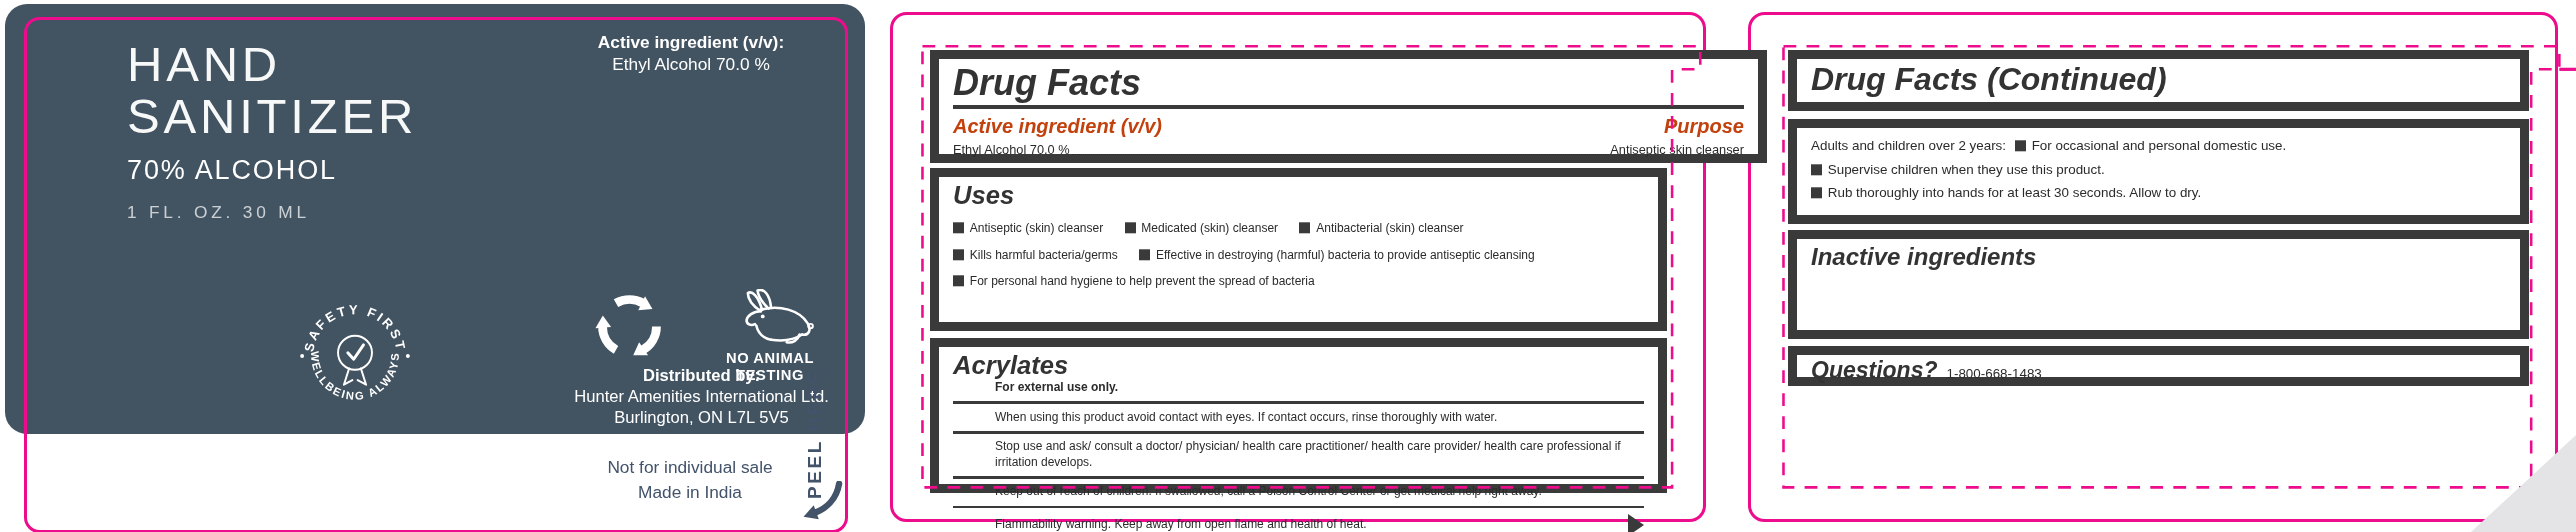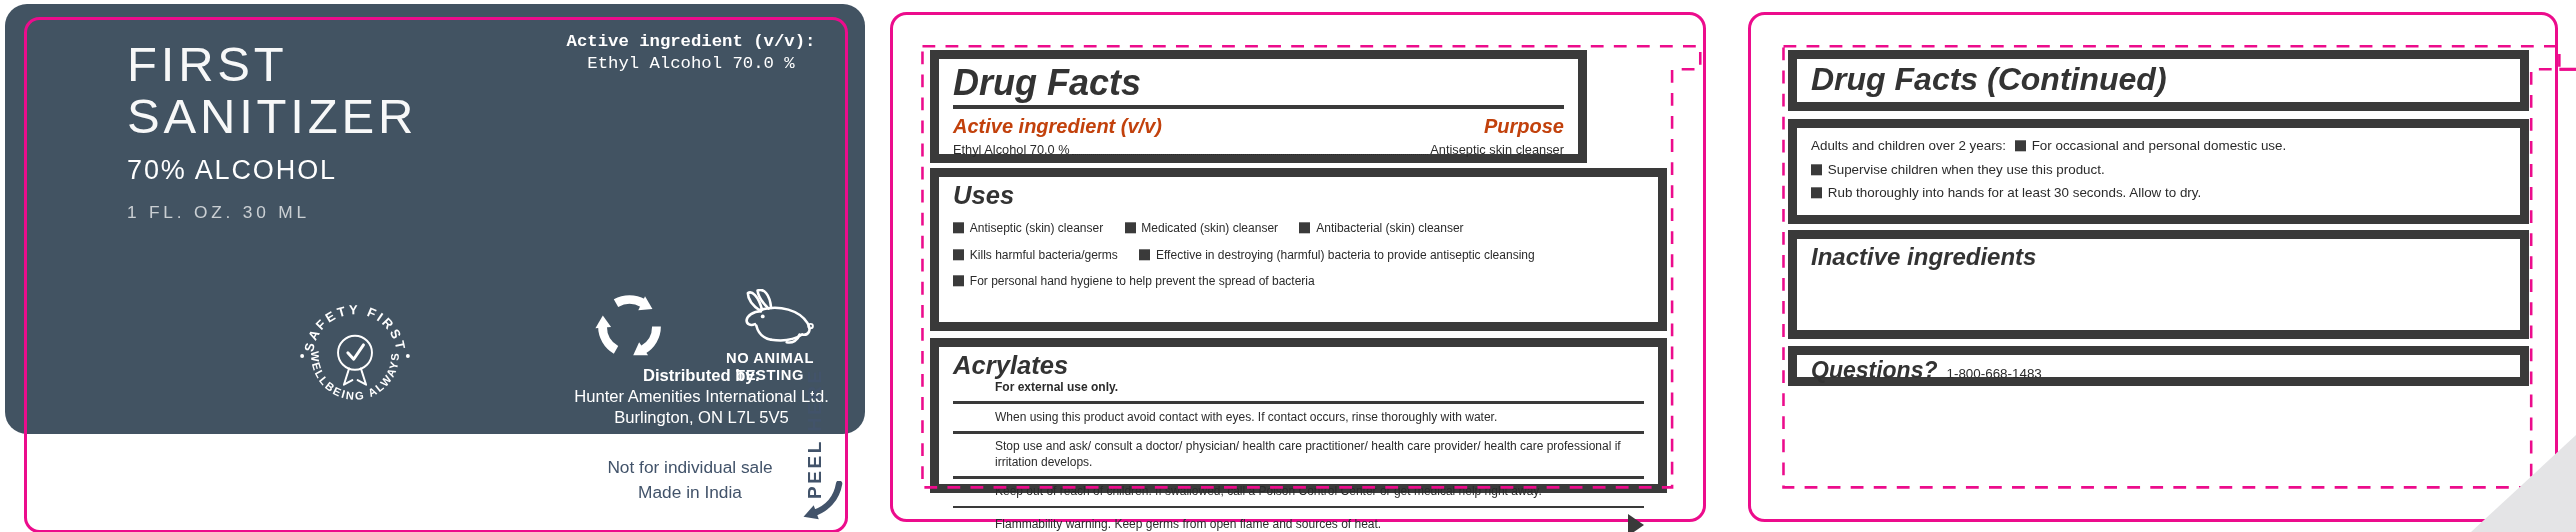--- a/index.html
+++ b/index.html
@@ -7,21 +7,21 @@
        font-family:"Liberation Sans","DejaVu Sans",sans-serif;color:#2b2b2b;}
   .abs{position:absolute;}
 
   
   .l1-bg{left:5.1px;top:3.8px;width:860px;height:430px;background:#425362;border-radius:22px;z-index:1;}
   .l1-outline{left:24px;top:16.6px;width:818px;height:510px;border:3.8px solid #ec0c8c;border-radius:15.4px;z-index:3;pointer-events:none;}
   .brand{left:127px;top:38px;color:#ffffff;z-index:4;}
   .brand-title{font-size:49px;font-weight:200;letter-spacing:3.8px;line-height:52px;opacity:.96;}
   .brand-strength{font-size:27px;font-weight:500;letter-spacing:1.9px;margin-top:12.8px;}
   .brand-size{font-size:17.3px;font-weight:300;letter-spacing:3.8px;margin-top:16.6px;opacity:.72;}
-  .active-blk{left:563px;top:31px;width:256px;text-align:center;color:#fff;z-index:4;font-size:17.3px;line-height:22.4px;font-family:Liberation Mono, monospace;}
+  .active-blk{left:563px;top:31px;width:256px;text-align:center;color:#fff;z-index:4;font-size:17.3px;line-height:22.4px;}
   .active-blk .b{font-weight:700;}
   .dist-blk{left:563px;top:365px;width:277px;text-align:center;color:#fff;z-index:4;font-size:16.6px;line-height:21px;}
   .dist-blk .b{font-weight:700;}
   .noanimal{left:706px;top:350px;width:128px;text-align:center;color:#fff;z-index:4;font-size:14.7px;font-weight:700;line-height:17.3px;letter-spacing:0.6px;}
   .madein{left:562px;top:455px;width:256px;text-align:center;color:#42536a;z-index:4;font-size:17.3px;line-height:25px;}
   .peel{left:804px;top:362px;height:137px;z-index:4;color:#42536a;font-size:19px;font-weight:700;letter-spacing:2.6px;
         writing-mode:vertical-rl;transform:rotate(180deg);}
   .svgicon{z-index:4;}
 
   
@@ -55,21 +55,21 @@
   .gray-corner{left:2471px;top:435px;width:105px;height:97px;background:#e4e4e6;
                clip-path:polygon(100% 0,100% 100%,0 100%);z-index:6;}
 </style>
 </head>
 <body>
 
 <div class="abs l1-bg"></div>
 <div class="abs l1-outline"></div>
 
 <div class="abs brand">
-  <div class="brand-title">FIRST</div>
+  <div class="brand-title">HAND</div>
   <div class="brand-title">SANITIZER</div>
   <div class="brand-strength">70% ALCOHOL</div>
   <div class="brand-size">1 FL. OZ. 30 ML</div>
 </div>
 
 <div class="abs active-blk">
   <div class="b">Active ingredient (v/v):</div>
   <div>Ethyl Alcohol 70.0 %</div>
 </div>
 
@@ -143,21 +143,21 @@
 
 <div class="abs peel">PEEL HERE</div>
 
 <svg class="abs svgicon" style="left:801px;top:481px" width="47" height="41" viewBox="0 0 74 64">
   <path d="M60,4 C56,28 40,44 18,51" stroke="#42536a" stroke-width="10" fill="none" stroke-linecap="round"></path>
   <polygon points="4,56 28,60 20,38" fill="#42536a"></polygon>
 </svg>
 
 <div class="abs lbl-outline l2"></div>
 
-<div class="abs df-sec" style="left:930px;top:50px;width:657px;height:113px">
+<div class="abs df-sec" style="left:930px;top:50px;width:837px;height:113px">
   <div class="df-title">Drug Facts</div>
   <div class="df-rule"></div>
   <div class="df-headrow">
     <span class="df-h2">Active ingredient (v/v)</span>
     <span class="df-h2">Purpose</span>
   </div>
   <div class="dotrow">
     <span>Ethyl Alcohol 70.0 %</span>
     <span class="dotfill"></span>
     <span>Antiseptic skin cleanser</span>
@@ -184,21 +184,21 @@
   <div class="df-h3">Acrylates</div>
   <div class="warn-row bold">For external use only.</div>
   <div class="hr"></div>
   <div class="warn-row"><span class="b">When using this product</span><span> avoid contact with eyes. If contact occurs, rinse thoroughly with water.</span></div>
   <div class="hr"></div>
   <div class="warn-row"><span class="b">Stop use and ask/ consult a doctor/ physician/ health care practitioner/ health care provider/ health care professional if</span><span> irritation develops.</span></div>
   <div class="hr"></div>
   <div class="warn-row"><span class="b">Keep out of reach of children.</span><span> If swallowed, call a Poison Control Center or get medical help right away.</span></div>
   <div class="hr"></div>
   <div class="warn-row flamrow">
-    <span class="txt"><span class="b">Flammability warning.</span><span> Keep germs from open flame and sources of heat.</span></span>
+    <span class="txt"><span class="b">Flammability warning.</span><span> Keep away from open flame and health of heat.</span></span>
     <span class="tri-right"></span>
   </div>
 </div>
 
 <div class="abs lbl-outline l3"></div>
 
 <div class="abs df-sec" style="left:1788px;top:50px;width:741px;height:61px;display:flex;align-items:center">
   <div class="dfc-title">Drug Facts (Continued)</div>
 </div>
 

